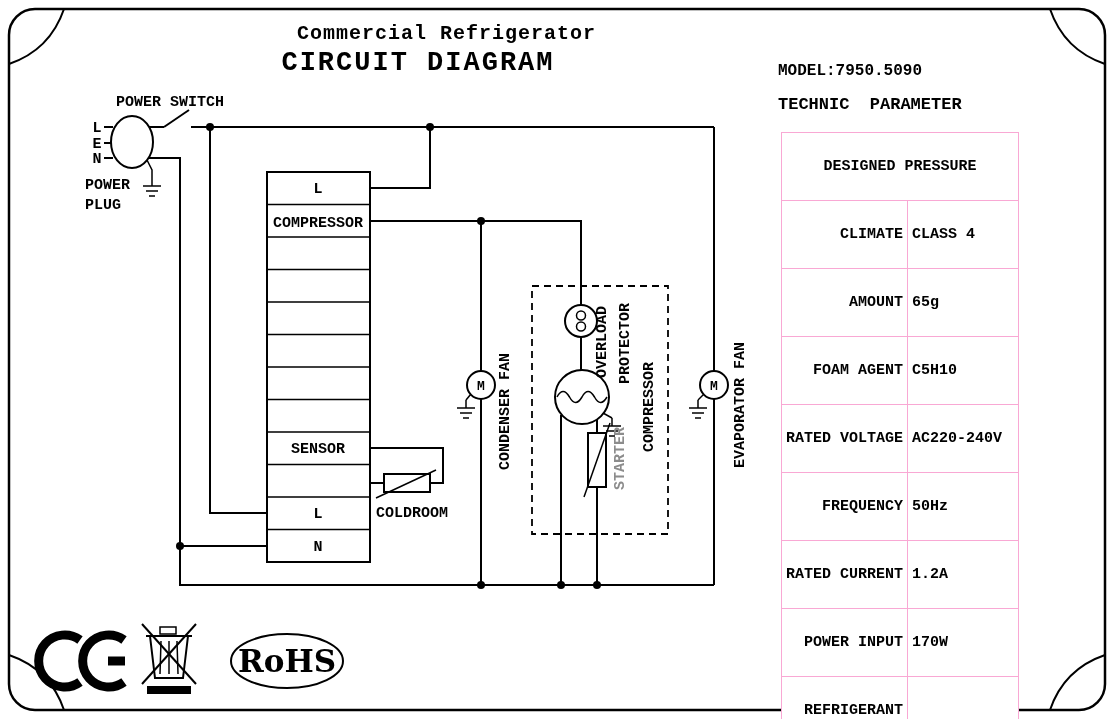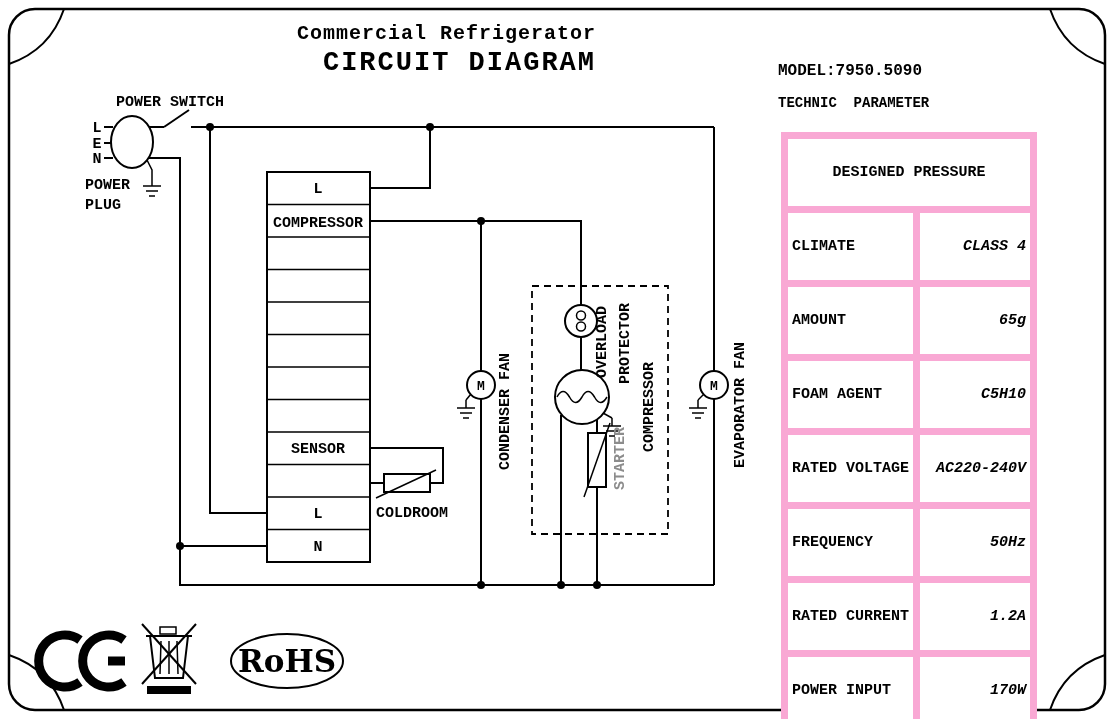--- a/index.html
+++ b/index.html
@@ -1,28 +1,28 @@
 <!DOCTYPE html>
 <html><head>
 <meta charset="utf-8">
 <style>
   html,body{margin:0;padding:0;background:#fff;}
   #page{position:relative;width:1114px;height:719px;background:#fff;overflow:hidden;
         font-family:"Liberation Mono","DejaVu Sans Mono",monospace;color:#000;}
   .abs{position:absolute;}
   #subtitle{left:240px;top:22px;width:356px;text-align:right;font-size:20px;font-weight:700;letter-spacing:1px;}
-  #maintitle{left:240px;top:48px;width:356px;text-align:right;font-size:27px;font-weight:700;letter-spacing:2px;}
+  #maintitle{left:240px;top:48px;width:356px;text-align:center;font-size:27px;font-weight:700;letter-spacing:2px;}
   #model{left:778px;top:62px;font-size:16px;font-weight:700;white-space:pre;}
-  #technic{left:778px;top:95px;font-size:14px;font-weight:700;white-space:pre;}
+  #technic{left:778px;top:95px;font-size:17px;font-weight:700;white-space:pre;}
   #params{position:absolute;left:781px;top:132px;border-collapse:collapse;background:#fff;}
-  #params th,#params td{border:7px solid #f9a8d4;font-size:15px;font-weight:700;height:35px;
+  #params th,#params td{border:1px solid #f9a8d4;font-size:15px;font-weight:700;height:35px;
         padding:16px 4px;white-space:nowrap;font-family:"Liberation Mono","DejaVu Sans Mono",monospace;}
   #params th{text-align:center;}
-  #params td.c-label{width:116px;text-align:left;}
-  #params td.c-value{width:102px;text-align:right;font-style:italic;}
+  #params td.c-label{width:116px;text-align:right;}
+  #params td.c-value{width:102px;text-align:left;}
   svg{position:absolute;left:0;top:0;}
   .w{stroke:#000;stroke-width:2;fill:none;}
   .w15{stroke:#000;stroke-width:1.5;fill:none;}
   .sym{stroke:#000;stroke-width:2;fill:#fff;}
   .dash{stroke:#000;stroke-width:1.8;fill:none;stroke-dasharray:7 5;}
   .frame{stroke:#000;stroke-width:2.5;fill:none;}
   .dot{fill:#000;stroke:none;}
   .txt{font-family:"Liberation Mono","DejaVu Sans Mono",monospace;font-weight:700;font-size:15px;fill:#000;}
   .txt13{font-size:13px;}
   .gray{fill:#8c8c8c;}

